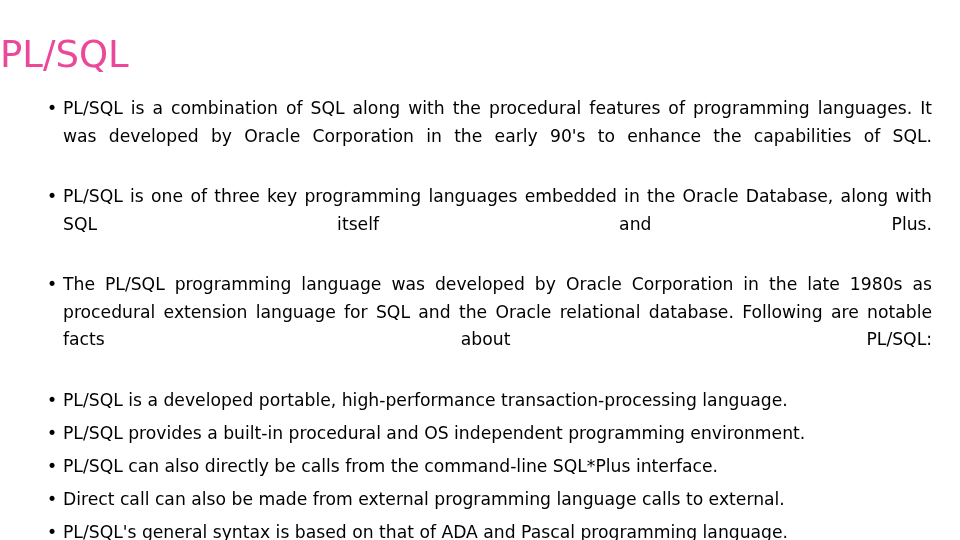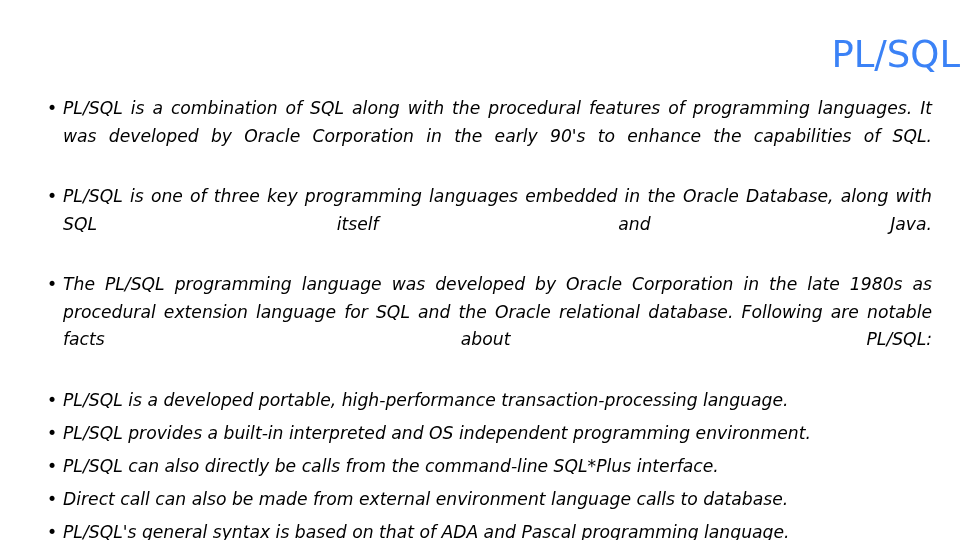--- a/index.html
+++ b/index.html
@@ -18,26 +18,26 @@
     position: relative;
     width: 960px;
     height: 540px;
     box-sizing: border-box;
   }
   .slide-title {
     position: absolute;
     top: 33px;
     left: 0;
     width: 960px;
-    text-align: right;
+    text-align: left;
     font-size: 37px;
     font-weight: 400;
     line-height: 44px;
     letter-spacing: 0px;
-    color: #3b82f6;
+    color: #ec4899;
   }
   .bullet-list {
     position: absolute;
     top: 95px;
     left: 30px;
     width: 902px;
   }
   .bullet-item {
     position: relative;
     padding-left: 33px;
@@ -60,58 +60,57 @@
     left: 17px;
     top: 0;
     width: 12px;
     font-size: 17.2px;
     line-height: 27.5px;
     text-align: left;
     color: #000000;
   }
   .bullet-text {
     display: block;
-    font-style: italic;
   }
 </style>
 </head>
 <body>
 
 <div class="slide">
 
   <div class="slide-title">PL/SQL</div>
 
   <div class="bullet-list">
       <div class="bullet-item justify">
         <span class="bullet-marker">•</span>
         <span class="bullet-text">PL/SQL is a combination of SQL along with the procedural features of programming languages. It was developed by Oracle Corporation in the early 90's to enhance the capabilities of SQL.</span>
       </div>
       <div class="bullet-item justify">
         <span class="bullet-marker">•</span>
-        <span class="bullet-text">PL/SQL is one of three key programming languages embedded in the Oracle Database, along with SQL itself and Java.</span>
+        <span class="bullet-text">PL/SQL is one of three key programming languages embedded in the Oracle Database, along with SQL itself and Plus.</span>
       </div>
       <div class="bullet-item justify">
         <span class="bullet-marker">•</span>
         <span class="bullet-text">The PL/SQL programming language was developed by Oracle Corporation in the late 1980s as procedural extension language for SQL and the Oracle relational database. Following are notable facts about PL/SQL:</span>
       </div>
       <div class="bullet-item">
         <span class="bullet-marker">•</span>
         <span class="bullet-text">PL/SQL is a developed portable, high-performance transaction-processing language.</span>
       </div>
       <div class="bullet-item">
         <span class="bullet-marker">•</span>
-        <span class="bullet-text">PL/SQL provides a built-in interpreted and OS independent programming environment.</span>
+        <span class="bullet-text">PL/SQL provides a built-in procedural and OS independent programming environment.</span>
       </div>
       <div class="bullet-item">
         <span class="bullet-marker">•</span>
         <span class="bullet-text">PL/SQL can also directly be calls from the command-line SQL*Plus interface.</span>
       </div>
       <div class="bullet-item">
         <span class="bullet-marker">•</span>
-        <span class="bullet-text">Direct call can also be made from external environment language calls to database.</span>
+        <span class="bullet-text">Direct call can also be made from external programming language calls to external.</span>
       </div>
       <div class="bullet-item">
         <span class="bullet-marker">•</span>
         <span class="bullet-text">PL/SQL's general syntax is based on that of ADA and Pascal programming language.</span>
       </div>
     </div>
 
 </div>
 
 </body></html>

